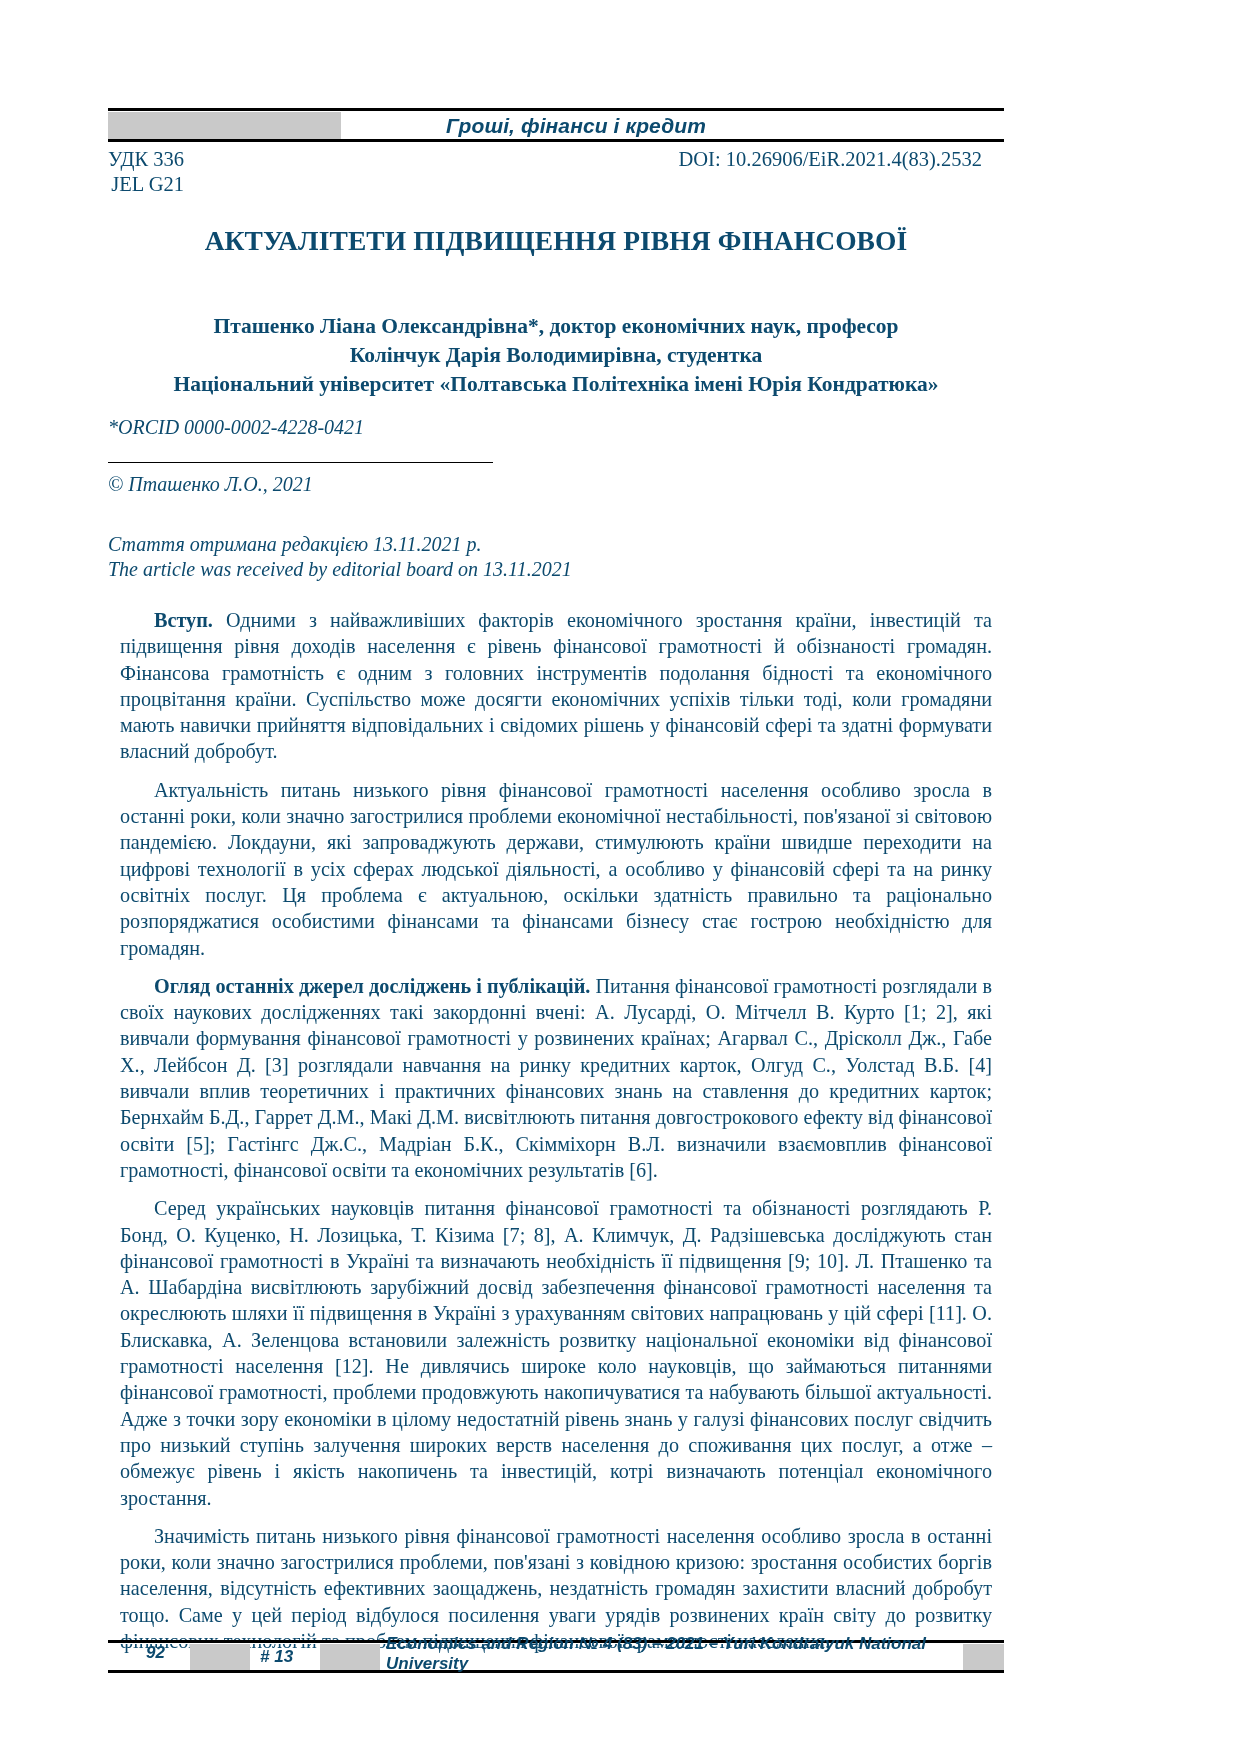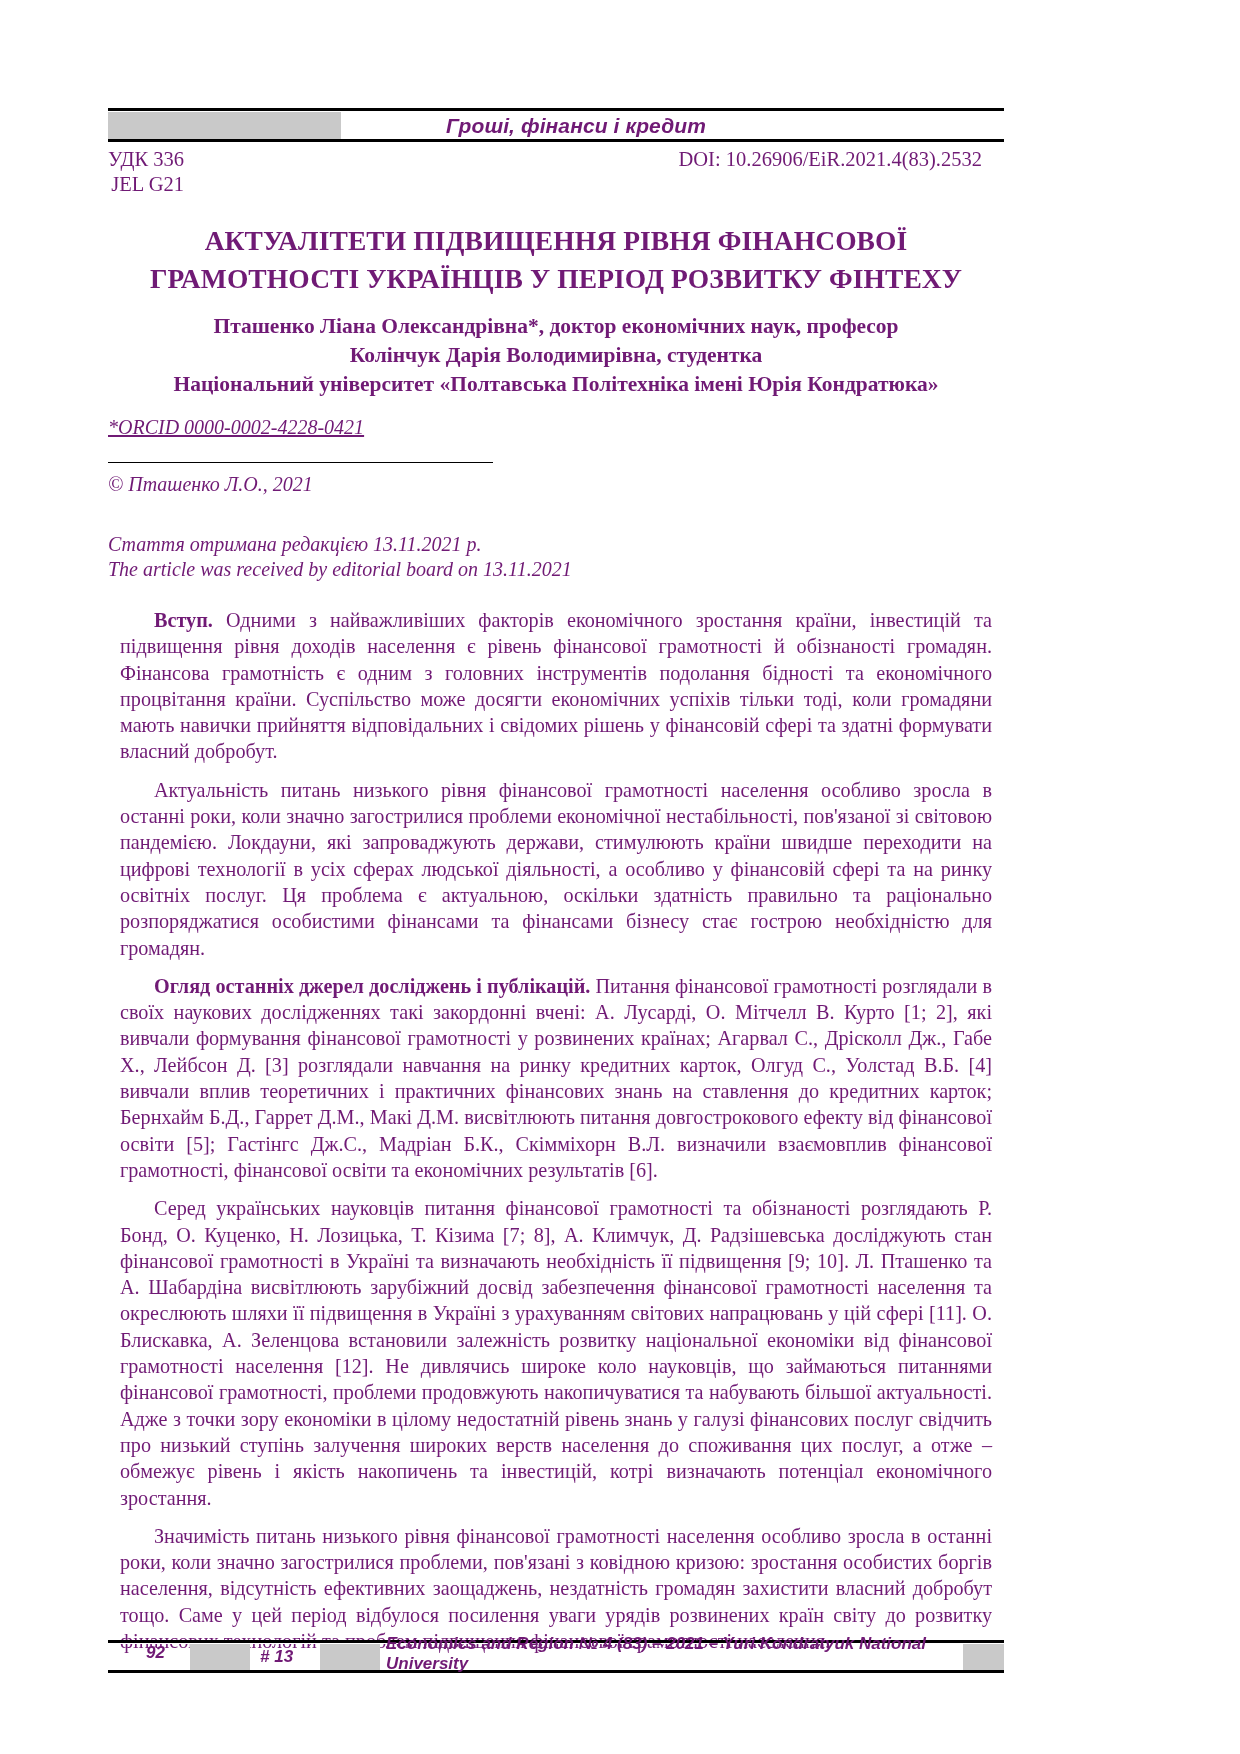--- a/index.html
+++ b/index.html
@@ -7,21 +7,21 @@
     padding: 0;
     background: #ffffff;
   }
   .page {
     position: relative;
     width: 1240px;
     height: 1754px;
     background: #ffffff;
     margin: 0 auto;
     font-family: "Liberation Serif", "DejaVu Serif", serif;
-    color: #701a75;
+    color: #0c4a6e;
     overflow: hidden;
     box-sizing: border-box;
   }
 
   
   .header-band {
     position: absolute;
     left: 108px;
     top: 108px;
     width: 896px;
@@ -105,21 +105,20 @@
 
   
   .orcid {
     position: absolute;
     left: 108px;
     top: 415px;
     width: 896px;
     font-style: italic;
     font-size: 20px;
     line-height: 25px;
-    text-decoration: underline;
   }
 
   
   .copy-rule {
     position: absolute;
     left: 108px;
     top: 462px;
     width: 385px;
     height: 1px;
     background: #000;
@@ -215,21 +214,20 @@
   <div class="meta-row">
     <div class="meta-left">
       <div>УДК 336</div>
       <div>JEL G21</div>
     </div>
     <div class="meta-right">DOI: 10.26906/EiR.2021.4(83).2532</div>
   </div>
 
   <div class="doc-title">
     <div>АКТУАЛІТЕТИ ПІДВИЩЕННЯ РІВНЯ ФІНАНСОВОЇ</div>
-    <div>ГРАМОТНОСТІ УКРАЇНЦІВ У ПЕРІОД РОЗВИТКУ ФІНТЕХУ</div>
   </div>
 
   <div class="authors">
     <div>Пташенко Ліана Олександрівна*, доктор економічних наук, професор</div>
     <div>Колінчук Дарія Володимирівна, студентка</div>
     <div>Національний університет «Полтавська Політехніка імені Юрія Кондратюка»</div>
   </div>
 
   <div class="orcid">*ORCID 0000-0002-4228-0421</div>
 

